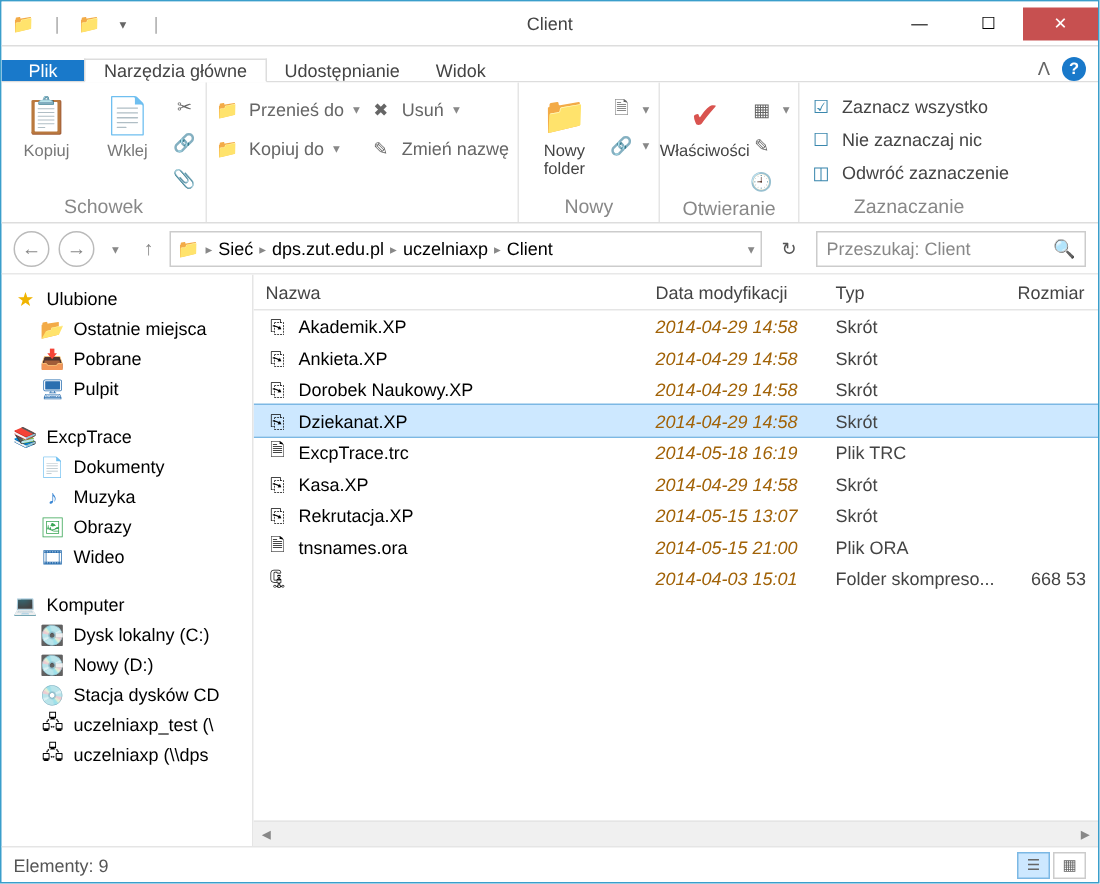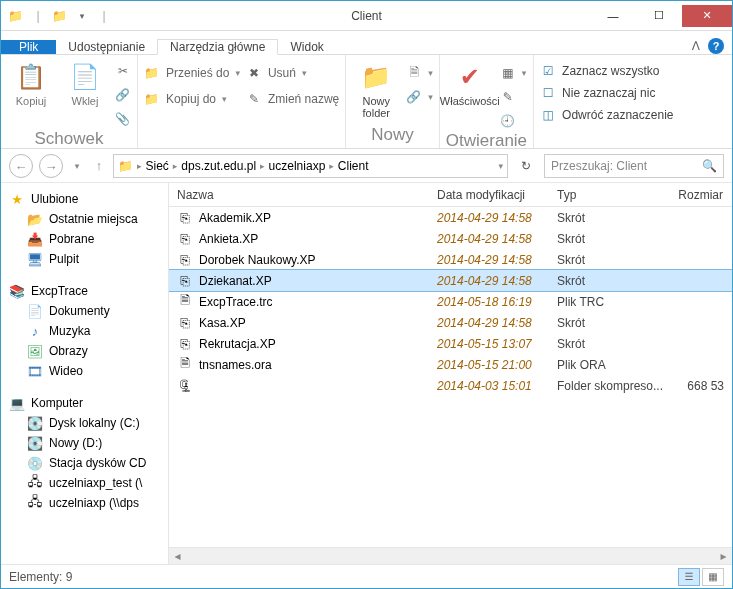--- a/index.html
+++ b/index.html
@@ -19,21 +19,21 @@
 .ribbon-tabs .tab { padding: 0 12px; display: flex; align-items: center; color: #444; cursor: default; }
 .ribbon-tabs .tab.file { background: #1979ca; color: #fff; padding: 0 18px; }
 .ribbon-tabs .tab.active { border: 1px solid #ddd; border-bottom: 1px solid #fff; background: #fff; margin-bottom: -1px; }
 .ribbon-tabs .right { margin-left: auto; display: flex; align-items: center; padding-right: 8px; gap: 8px; }
 .ribbon-tabs .help { width: 16px; height: 16px; background: #1979ca; color: #fff; border-radius: 50%; display: flex; align-items: center; justify-content: center; font-size: 11px; font-weight: bold; }
 
 
 .ribbon { height: 94px; background: #fff; border-bottom: 1px solid #ddd; display: flex; }
 .ribbon .group { border-right: 1px solid #e5e5e5; display: flex; flex-direction: column; padding: 4px 6px 0 6px; }
 .ribbon .group .items { flex: 1; display: flex; align-items: flex-start; gap: 6px; }
-.ribbon .group .label { text-align: center; color: #888; font-size: 17px; padding: 2px 0 3px; }
+.ribbon .group .label { text-align: center; color: #888; font-size: 13px; padding: 2px 0 3px; }
 .bigbtn { display: flex; flex-direction: column; align-items: center; gap: 2px; padding: 2px 4px; color: #777; width: 48px; }
 .bigbtn .icon { width: 32px; height: 32px; display: flex; align-items: center; justify-content: center; font-size: 24px; }
 .bigbtn .txt { font-size: 11px; text-align: center; line-height: 1.1; }
 .smbtns { display: flex; flex-direction: column; gap: 4px; justify-content: center; }
 .smbtn { display: flex; align-items: center; gap: 6px; color: #666; font-size: 11px; white-space: nowrap; }
 .smbtn .icon { width: 16px; height: 16px; display: flex; align-items: center; justify-content: center; }
 
 
 .navrow { height: 34px; display: flex; align-items: center; padding: 0 8px; gap: 6px; border-bottom: 1px solid #e8e8e8; }
 .navbtn { width: 24px; height: 24px; border: 1px solid #bbb; border-radius: 50%; display: flex; align-items: center; justify-content: center; color: #888; font-size: 13px; }
@@ -100,22 +100,22 @@
   <div class="title">Client</div>
   <div class="controls">
     <div class="btn">—</div>
     <div class="btn">☐</div>
     <div class="btn close">✕</div>
   </div>
 </div>
 
 <div class="ribbon-tabs">
   <div class="tab file">Plik</div>
+  <div class="tab active">Narzędzia główne</div>
   <div class="tab">Udostępnianie</div>
-  <div class="tab active">Narzędzia główne</div>
   <div class="tab">Widok</div>
   <div class="right">
     <span style="color:#666">ᐱ</span>
     <div class="help">?</div>
   </div>
 </div>
 
 <div class="ribbon">
   <div class="group">
     <div class="items">
@@ -219,20 +219,21 @@
         <div class="smbtn" style="color:#444">
             <span class="icon" style="color:#3a87ad">☐</span>
             <span>Nie zaznaczaj nic</span>
           </div>
         <div class="smbtn" style="color:#444">
             <span class="icon" style="color:#3a87ad">◫</span>
             <span>Odwróć zaznaczenie</span>
           </div>
       </div>
     </div>
+    <div class="label">Zaznaczanie</div>
   </div>
 </div>
 
 <div class="navrow">
   <div class="navbtn">←</div>
   <div class="navbtn">→</div>
   <div class="navbtn sm" style="font-size:9px">▾</div>
   <div class="navbtn sm">↑</div>
   <div class="address">
     <span class="folder-ico">📁</span>

